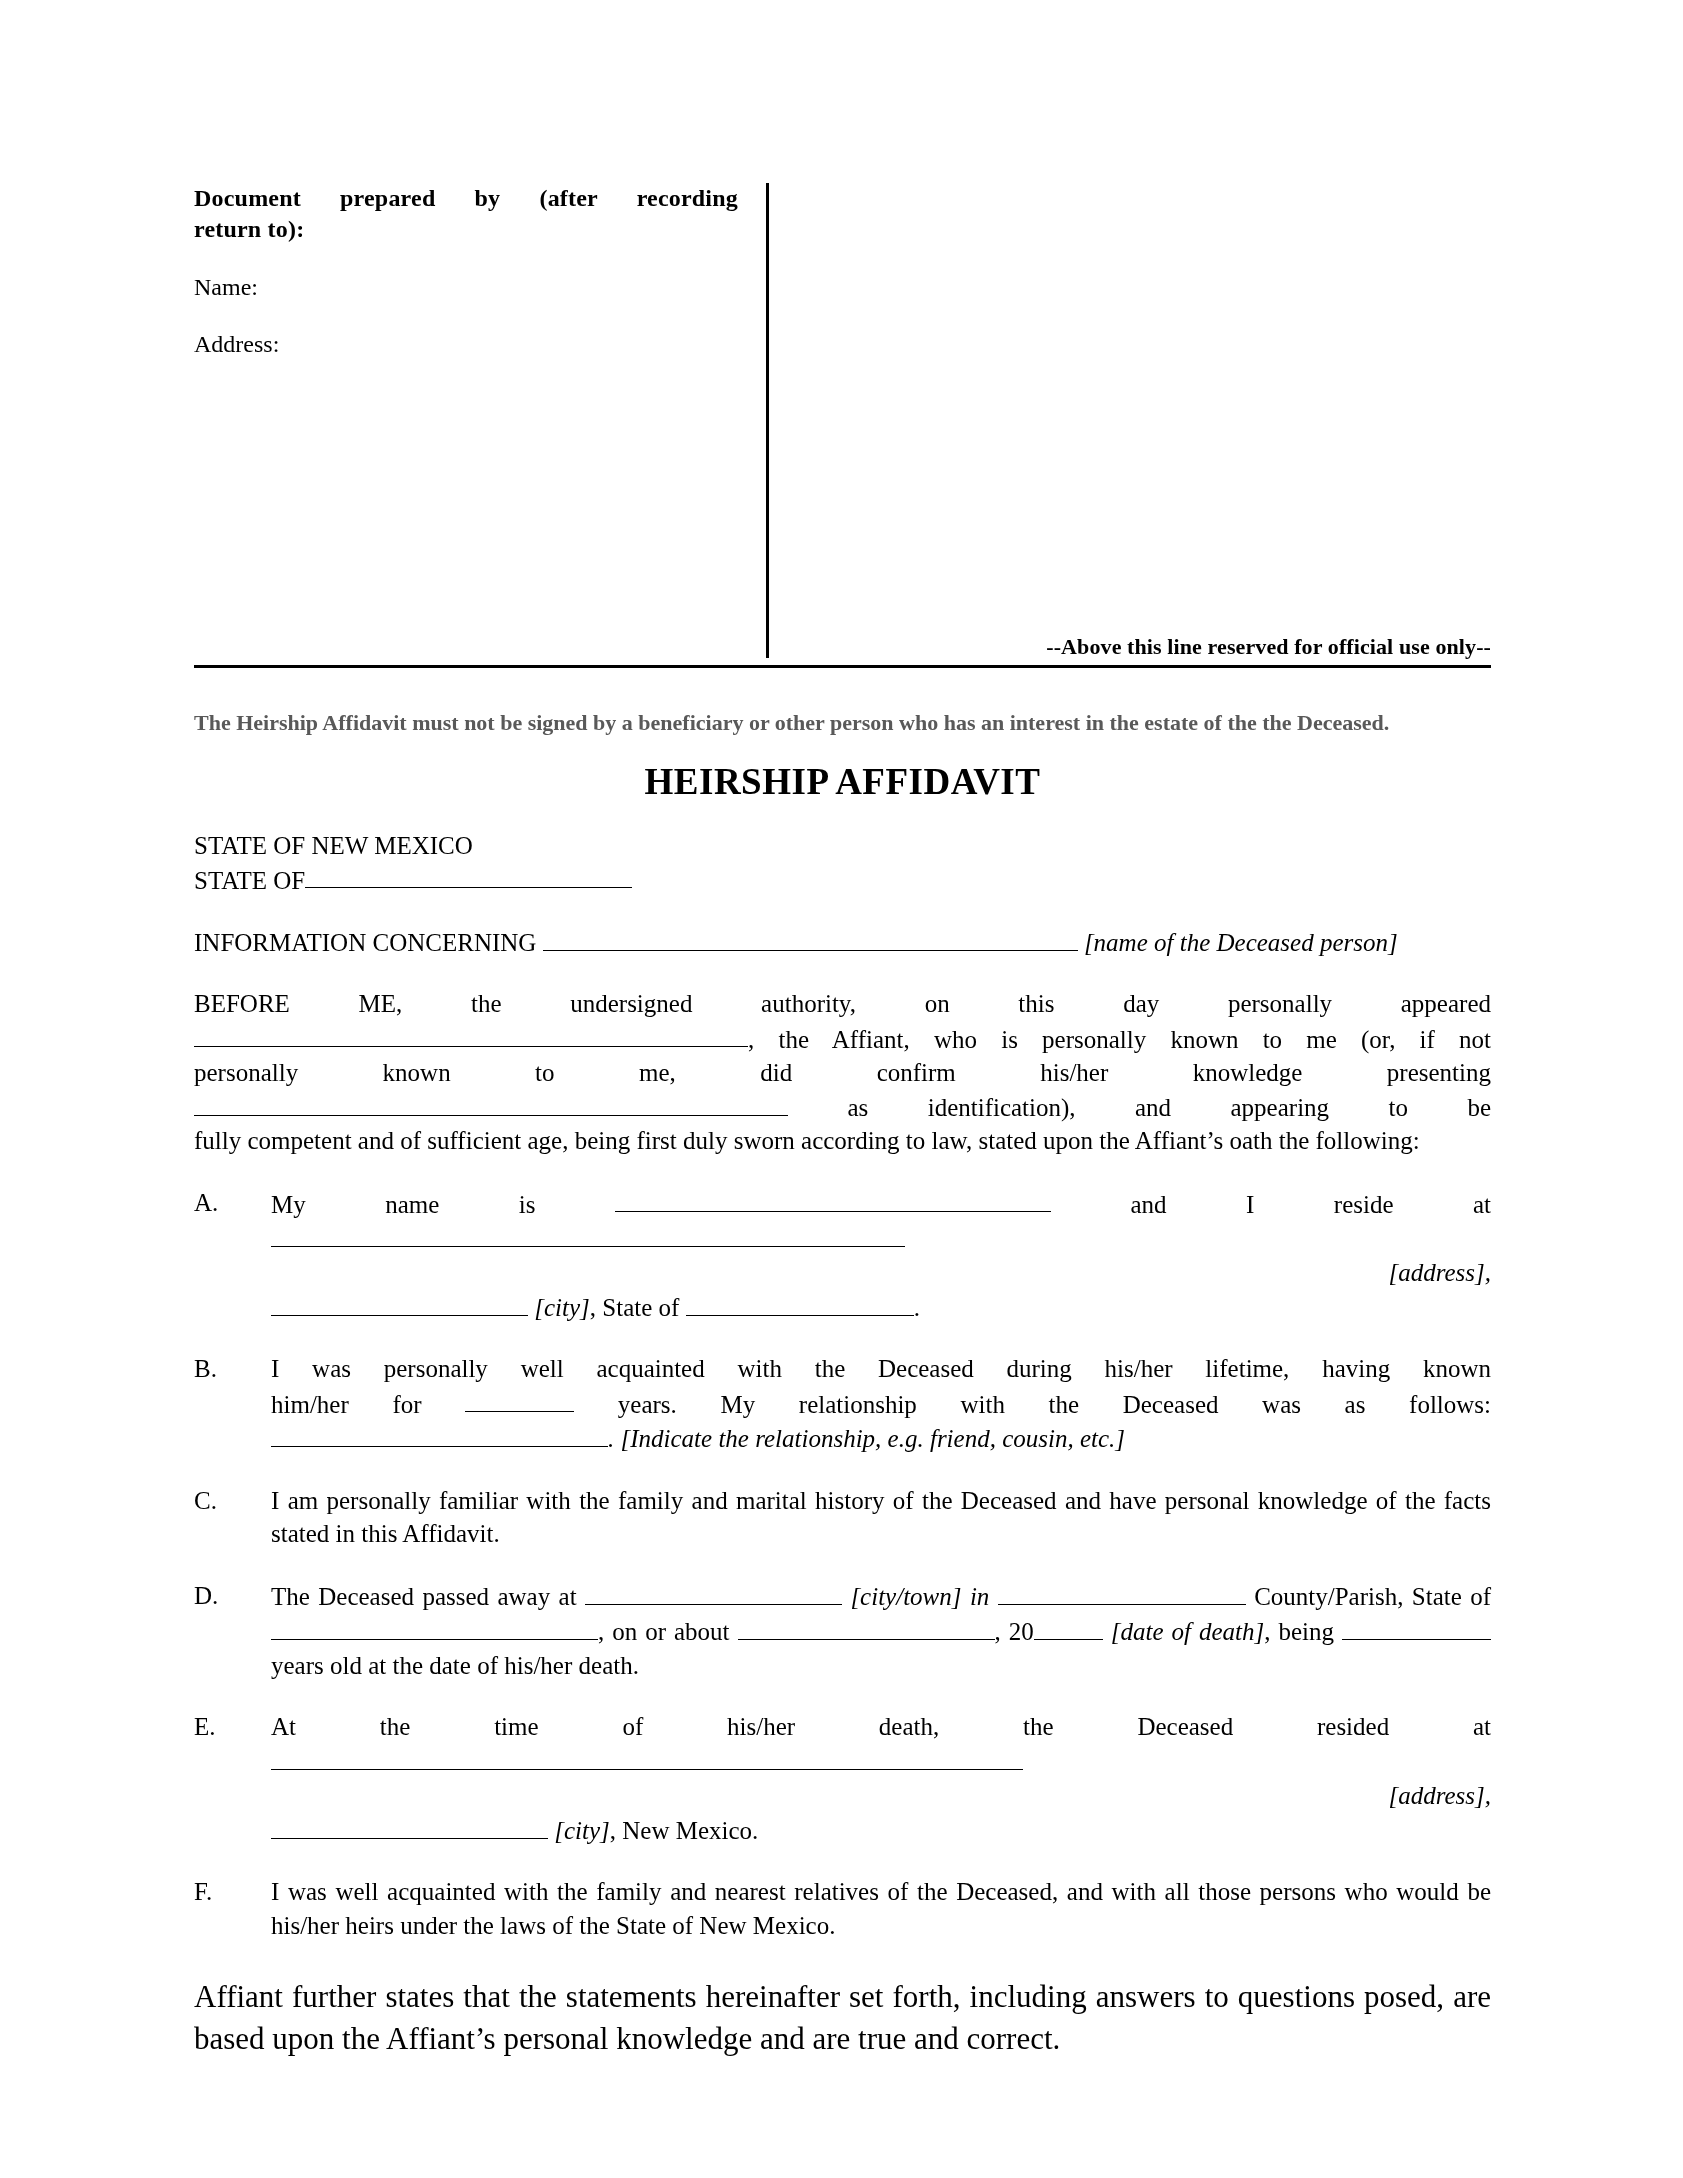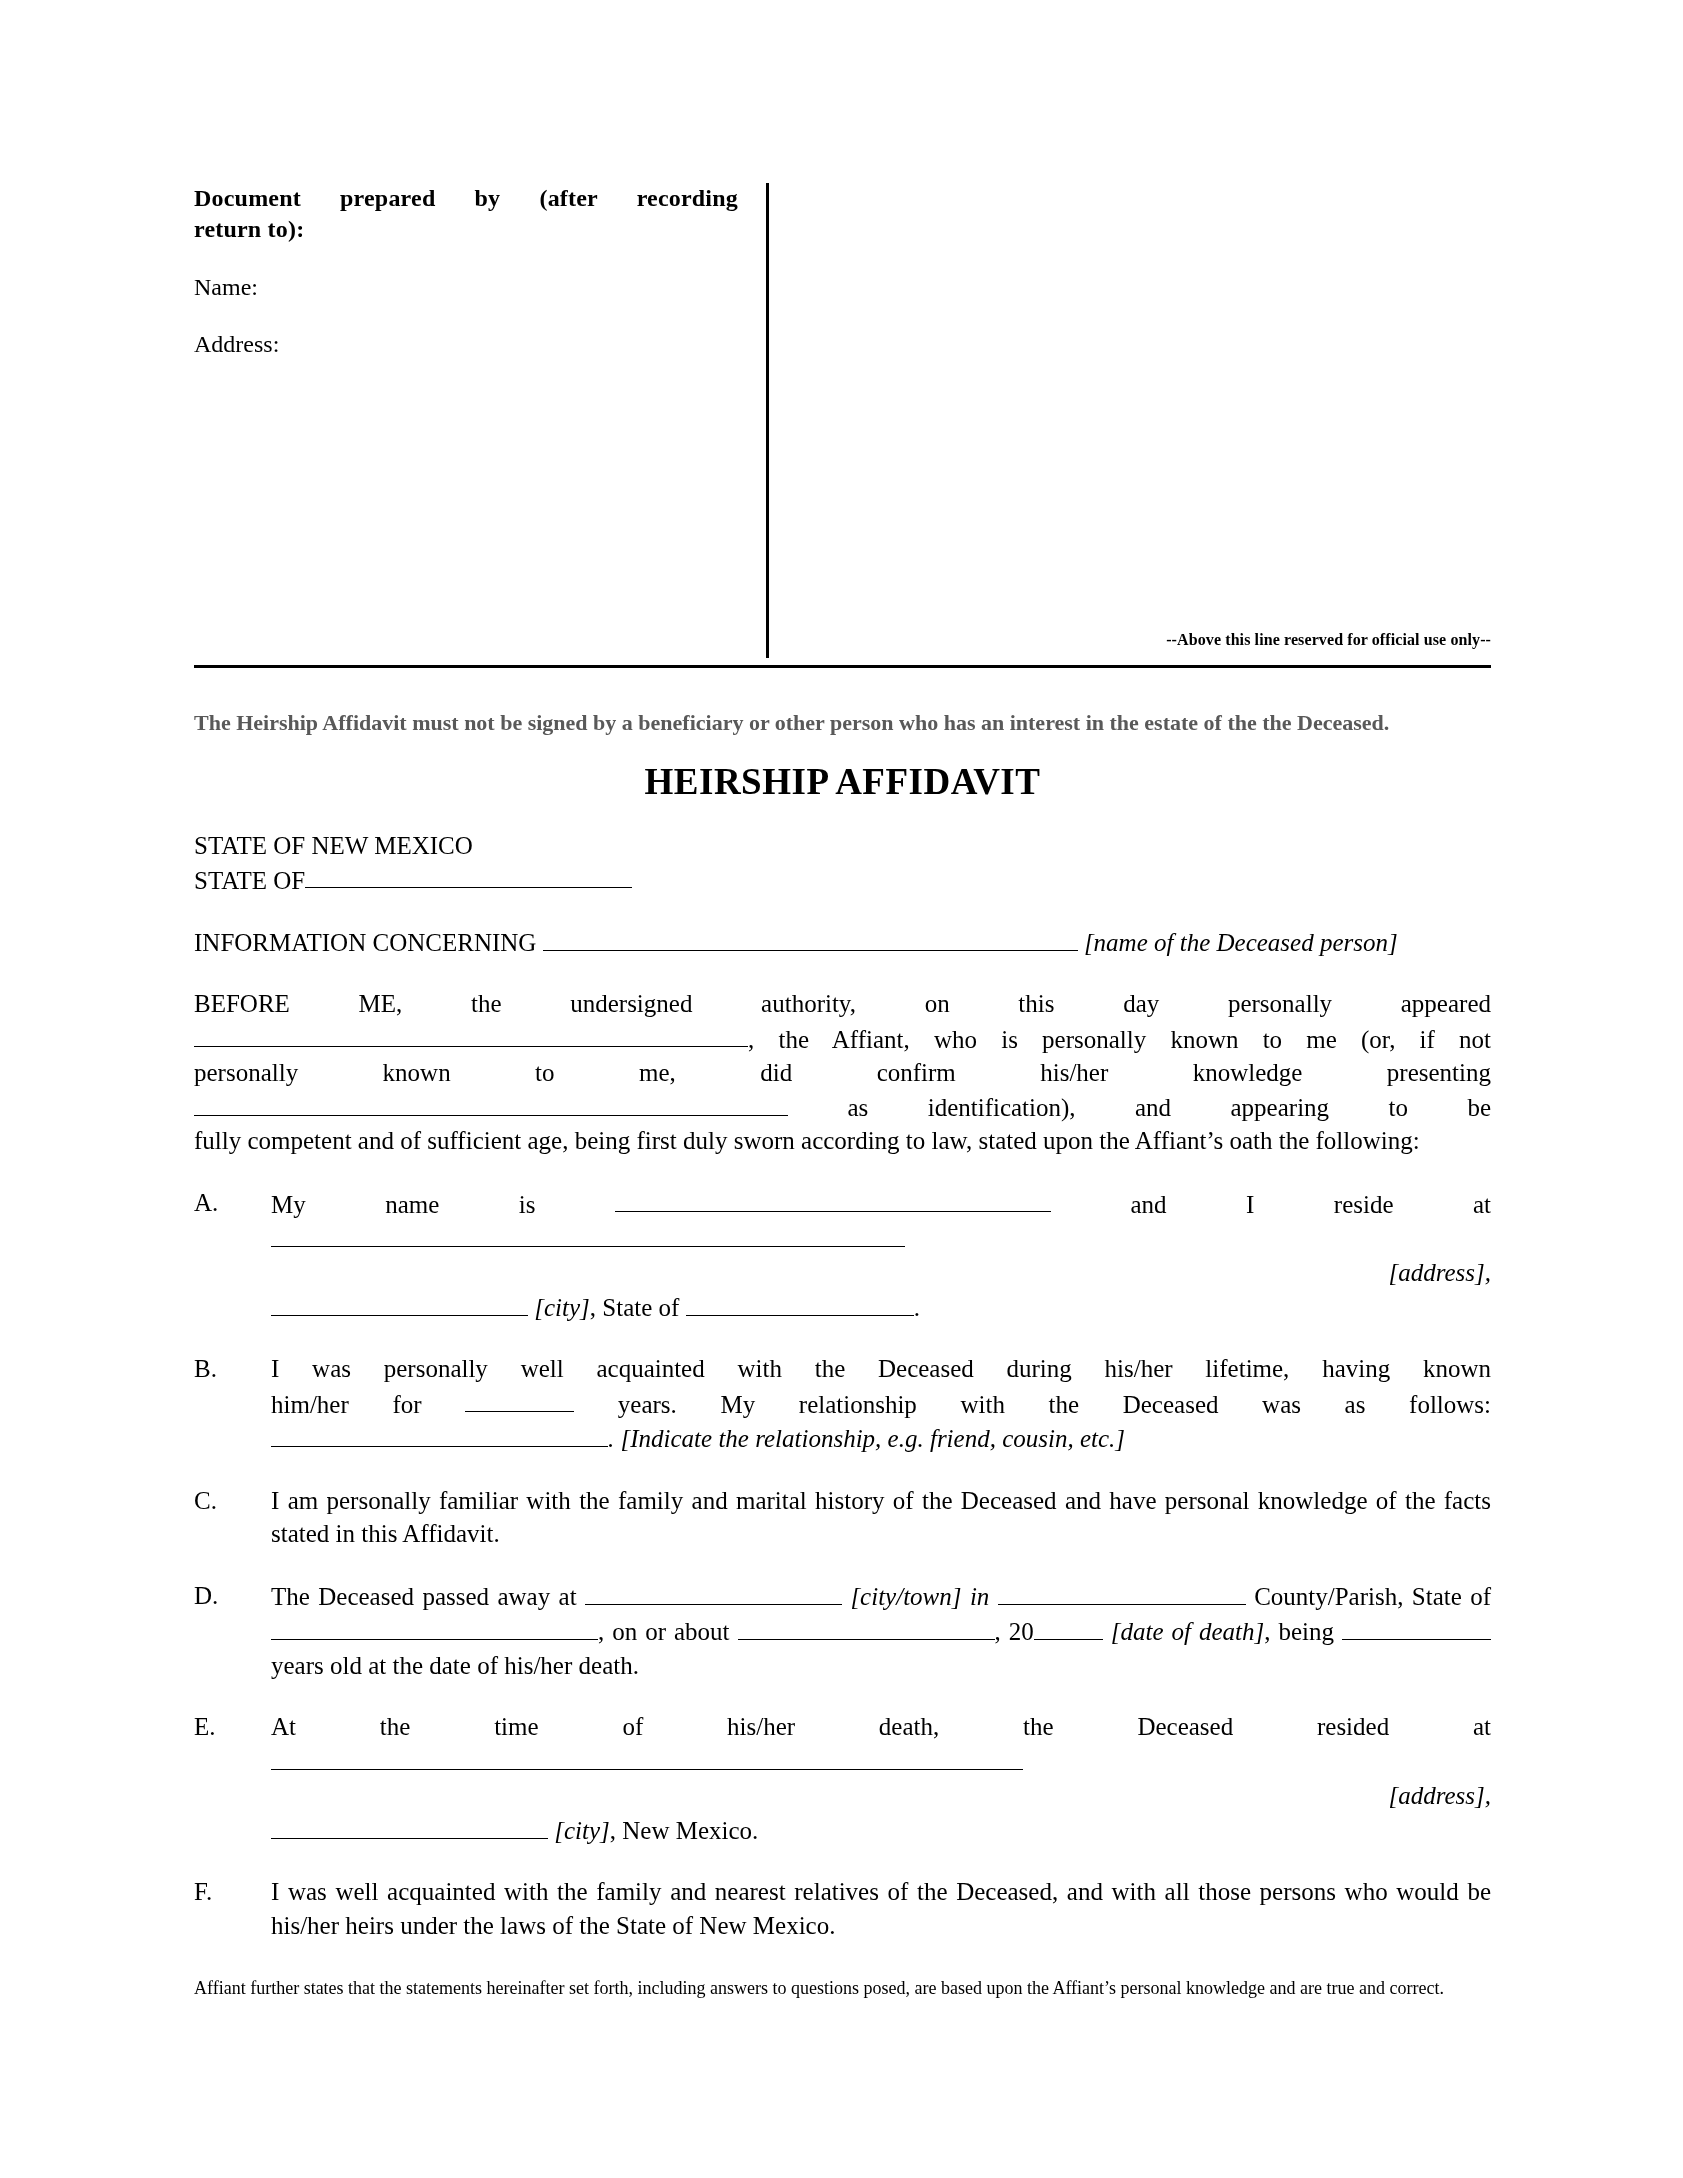--- a/index.html
+++ b/index.html
@@ -65,23 +65,23 @@
     text-align-last: left;
     display: block;
   }
   .field-label {
     font-size: 24px;
     margin-top: 30px;
   }
   .above-line-note {
     position: absolute;
     right: 0;
-    bottom: 16px;
-    font-weight: bold;
-    font-size: 16px;
+    bottom: 5px;
+    font-weight: bold;
+    font-size: 22px;
     letter-spacing: 0.1px;
   }
 
   
   .intro-note {
     margin-top: 40px;
     font-weight: bold;
     font-size: 22px;
     line-height: 1.35;
     color: #595959;
@@ -144,21 +144,21 @@
     text-align: justify;
     text-align-last: justify;
   }
   .right-note {
     display: block;
     text-align: right;
     font-style: italic;
   }
   .closing {
     margin-top: 34px;
-    font-size: 18px;
+    font-size: 31px;
     line-height: 1.34;
     text-align: justify;
   }
 </style>
 </head>
 <body>
 
 <div class="page">
   <div class="content">
 

